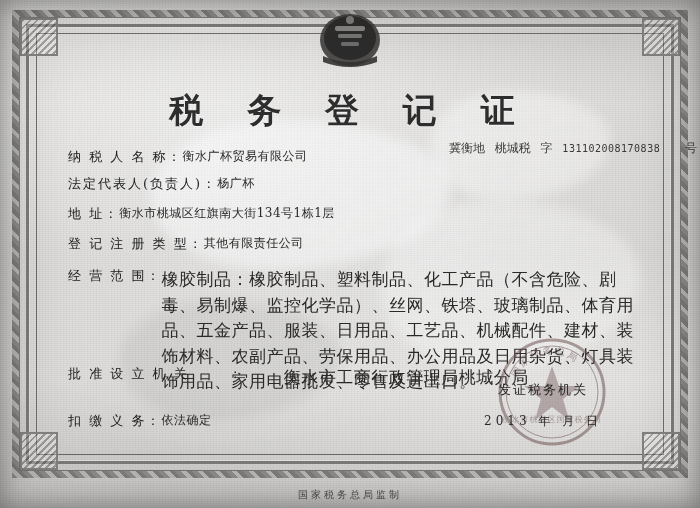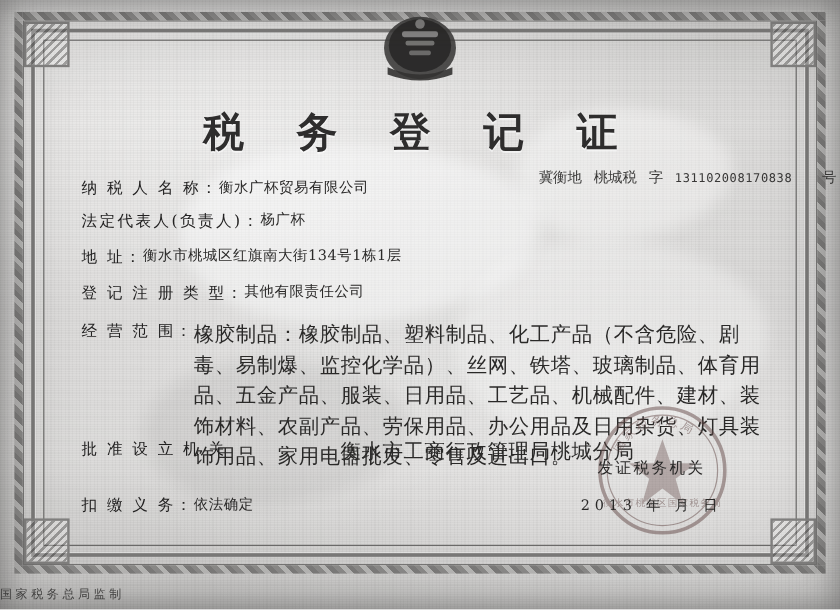--- a/index.html
+++ b/index.html
@@ -204,21 +204,21 @@
     width: 112px;
     height: 112px;
     z-index: 5;
     opacity: 0.5;
   }
 
   .footer {
     position: absolute;
     left: 0; right: 0;
     bottom: 6px;
-    text-align: left;
+    text-align: center;
     font-family: "DejaVu Serif", serif;
     font-size: 10px;
     letter-spacing: 3px;
     color: #4a4845;
     z-index: 4;
   }
 
   
   .edge-shadow {
     position: absolute;

